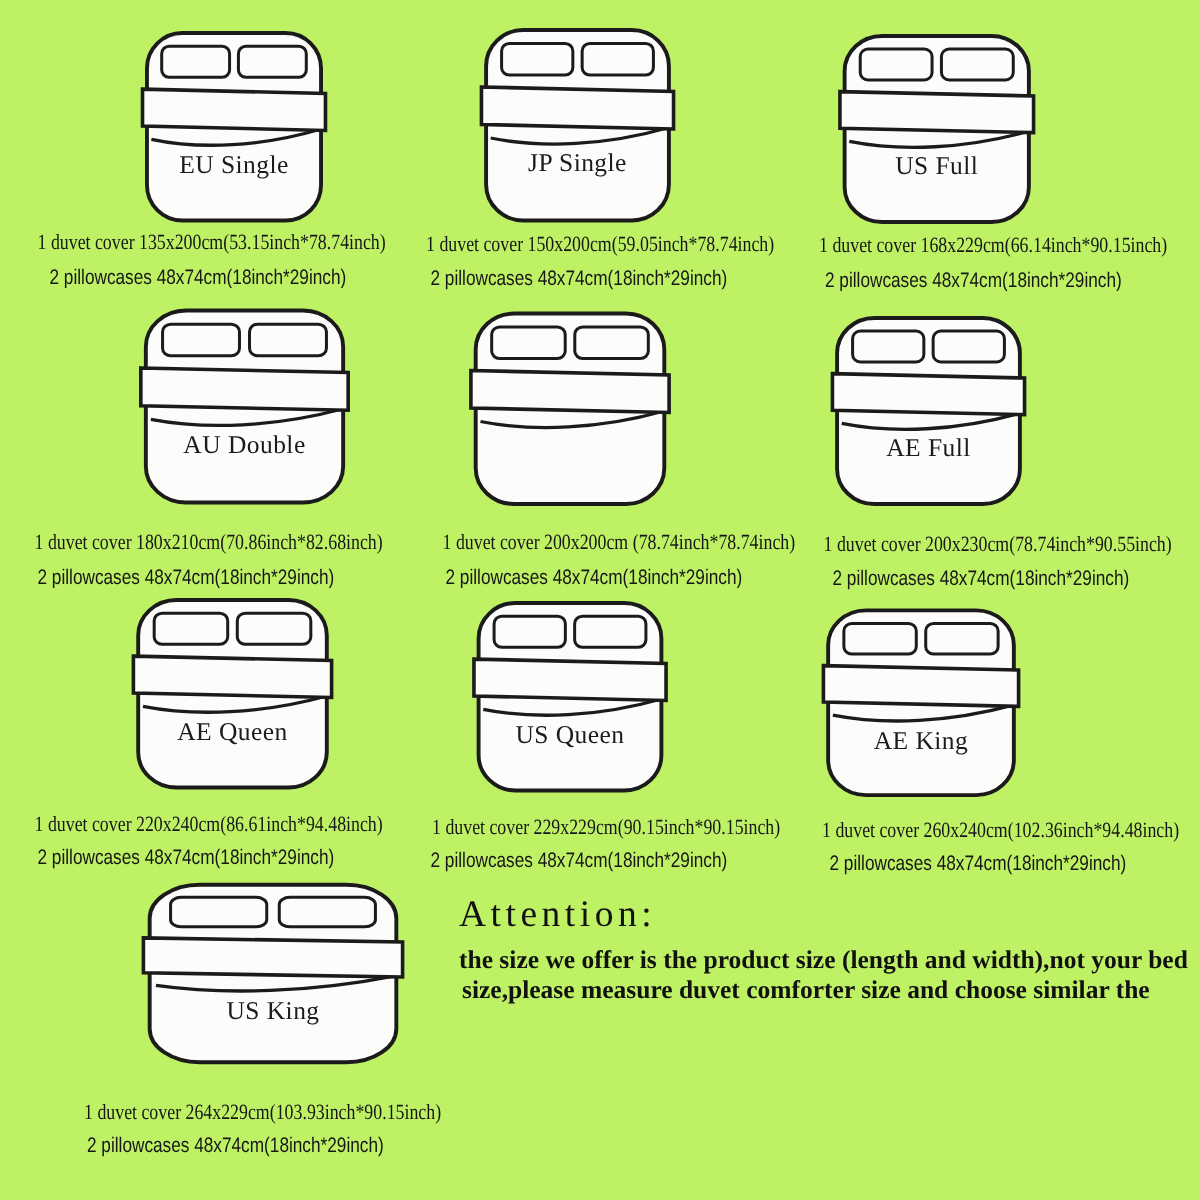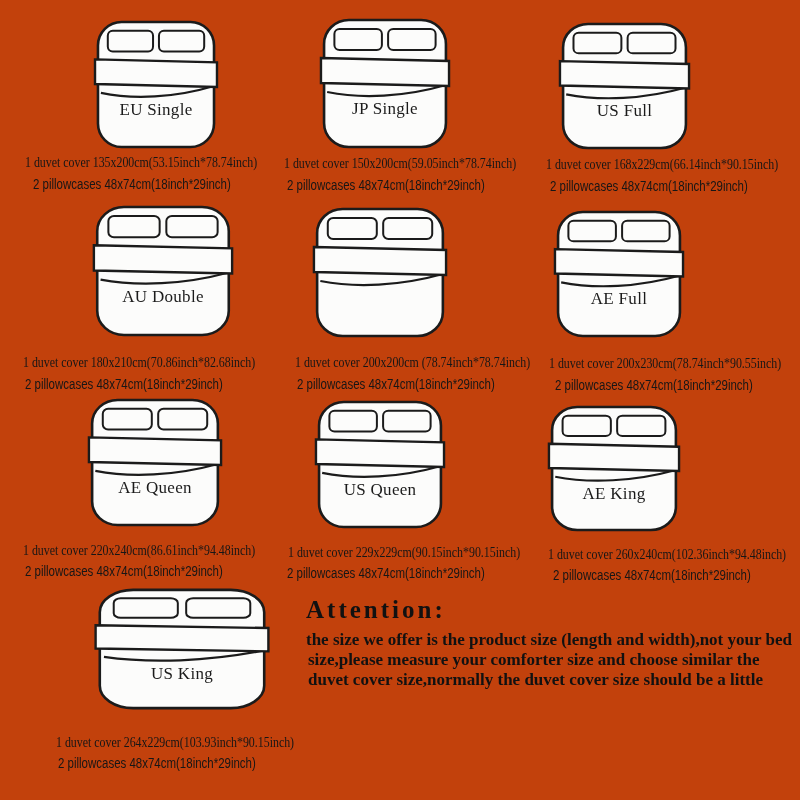--- a/index.html
+++ b/index.html
@@ -1,36 +1,36 @@
 <!DOCTYPE html>
 <html><head>
 <meta charset="utf-8">
 <style>
   html,body{margin:0;padding:0;background:#e9e8e6;}
   .stage{
     position:relative;width:800px;height:800px;margin:0 auto;
-    background:#c2410c;color:#1b1b1b;overflow:hidden;
+    background:#bef264;color:#1b1b1b;overflow:hidden;
     font-family:"Liberation Serif", serif;
   }
   .card{position:static;}
   .bed{position:absolute;}
   .bed svg{display:block;width:100%;height:100%;overflow:visible;}
   .bed-label{
     position:absolute;left:0;right:0;top:62%;text-align:center;
     font-size:17px;letter-spacing:.3px;white-space:nowrap;color:#1b1b1b;
   }
   .spec{
     position:absolute;white-space:nowrap;color:#161616;
     transform-origin:0 0;transform:scaleX(.82);
   }
   .spec.duvet{font-family:"Liberation Serif",serif;font-size:14.5px;}
   .spec.pillow{font-family:"Liberation Sans",sans-serif;font-size:14px;}
   .att-title{
     position:absolute;left:306px;top:596px;
-    font-family:"Liberation Serif",serif;font-weight:bold;
+    font-family:"Liberation Serif",serif;font-weight:normal;
     font-size:25px;letter-spacing:3px;color:#111;
   }
   .att-body{
     position:absolute;left:306px;top:630px;width:490px;
     font-family:"Liberation Serif",serif;font-weight:bold;
     font-size:17px;line-height:20px;color:#111;
   }
   .att-body div{white-space:nowrap;}
   .att-body div + div{padding-left:2px;}
 </style>
@@ -157,18 +157,17 @@
       <div class="bed-label">US King</div>
     </div>
     <div class="spec duvet" style="left:56px;top:734px">1 duvet cover 264x229cm(103.93inch*90.15inch)</div>
     <div class="spec pillow" style="left:58px;top:755px">2 pillowcases 48x74cm(18inch*29inch)</div>
   </div>
 
   <div class="card">
     <div class="att-title">Attention:</div>
     <div class="att-body">
       <div>the size we offer is the product size (length and width),not your bed</div>
-      <div>size,please measure your comforter size and choose similar the</div>
-      <div>duvet cover size,normally the duvet cover size should be a little</div>
+      <div>size,please measure duvet comforter size and choose similar the</div>
     </div>
   </div>
 
 </div>
 
 </body></html>

